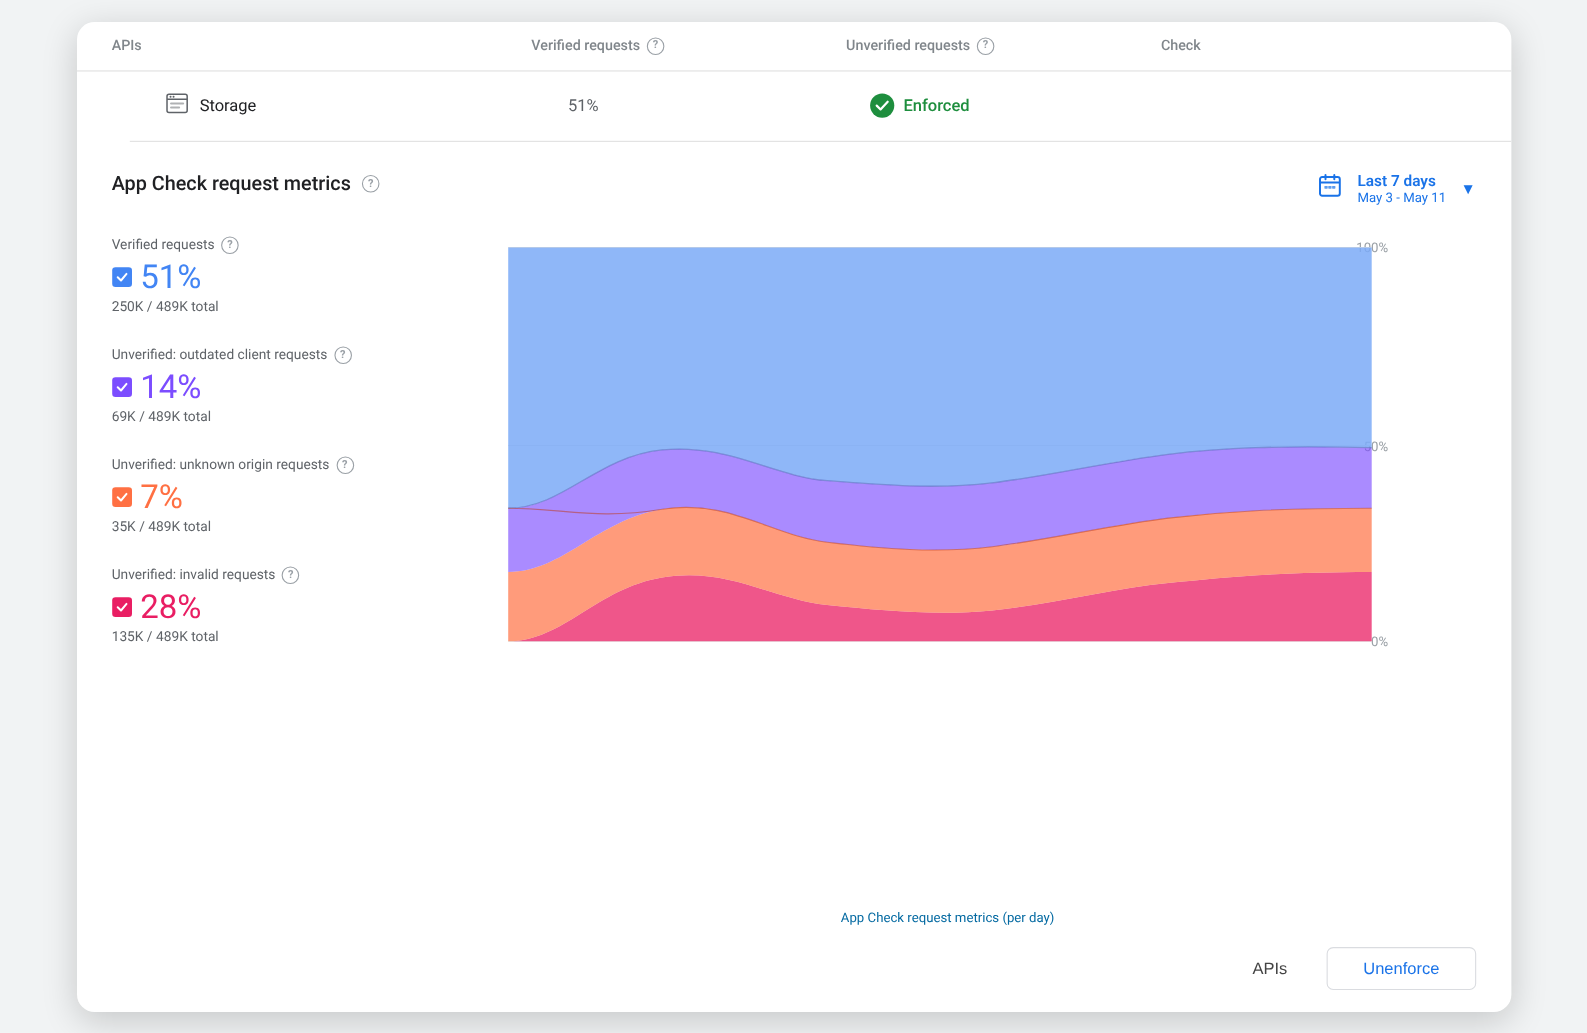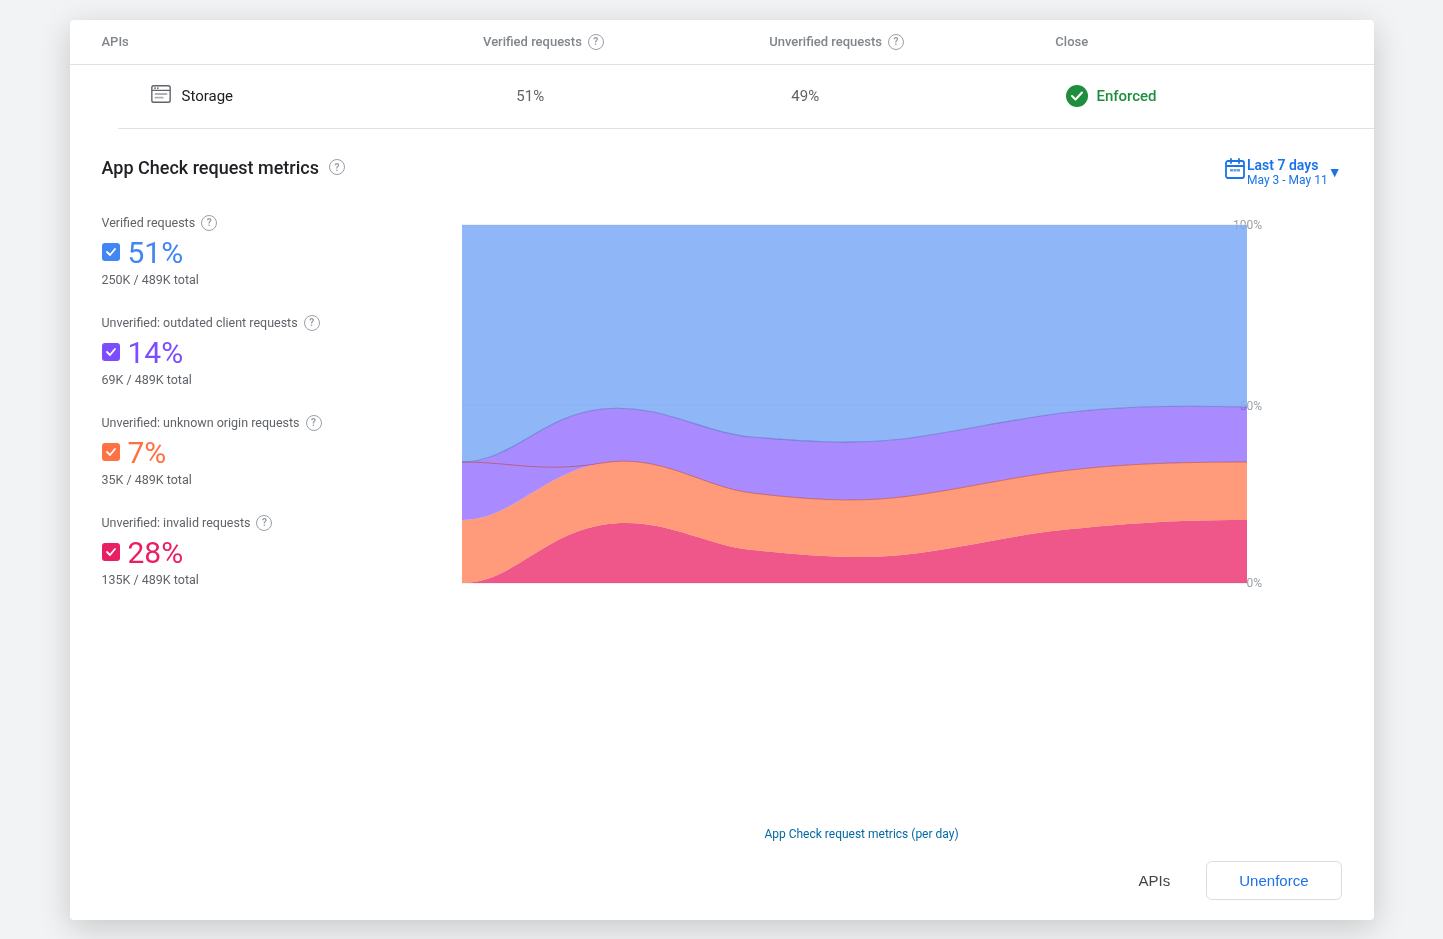--- a/index.html
+++ b/index.html
@@ -6,21 +6,21 @@
     body {
       background: #f1f3f4;
       font-family: 'Google Sans', Roboto, Arial, sans-serif;
       display: flex;
       justify-content: center;
       align-items: center;
       min-height: 100vh;
     }
     .modal {
       background: #fff;
-      border-radius: 4px;
+      border-radius: 16px;
       box-shadow: 0 8px 32px rgba(0,0,0,0.18);
       width: 1304px;
       min-height: 900px;
       padding: 0;
       overflow: hidden;
       display: flex;
       flex-direction: column;
     }
     
     .table-header {
@@ -116,21 +116,21 @@
       font-size: 18px;
       font-weight: 500;
       color: #202124;
       display: flex;
       align-items: center;
       gap: 10px;
     }
     .date-range {
       display: flex;
       align-items: center;
-      gap: 0;
+      gap: 13px;
       color: #1a73e8;
       font-size: 14px;
       font-weight: 500;
       cursor: pointer;
     }
     .date-range .cal-icon {
       color: #1a73e8;
       font-size: 22px;
     }
     .date-range-text {
@@ -268,40 +268,39 @@
     </div>
     <div class="table-header-cell">
       <span>Verified requests</span>
       <span class="help-icon">?</span>
     </div>
     <div class="table-header-cell">
       <span>Unverified requests</span>
       <span class="help-icon">?</span>
     </div>
     <div class="table-header-cell">
-      <span>Close</span>
+      <span>Check</span>
     </div>
   </div>
 
   <div class="table-row">
     <div class="api-cell">
       <span class="storage-icon">
         <svg width="22" height="22" viewBox="0 0 24 24" fill="none" xmlns="http://www.w3.org/2000/svg">
           <rect x="2" y="3" width="20" height="18" rx="2" stroke="#5f6368" stroke-width="1.5" fill="none"></rect>
           <line x1="2" y1="8" x2="22" y2="8" stroke="#5f6368" stroke-width="1.5"></line>
           <circle cx="5.5" cy="5.5" r="1" fill="#5f6368"></circle>
           <circle cx="8.5" cy="5.5" r="1" fill="#5f6368"></circle>
           <rect x="5" y="11" width="14" height="2" rx="1" fill="#5f6368" opacity="0.5"></rect>
           <rect x="5" y="15" width="10" height="2" rx="1" fill="#5f6368" opacity="0.5"></rect>
         </svg>
       </span>
       <span>Storage</span>
     </div>
     <div class="percent-cell">51%</div>
-    <div class="percent-cell">49%</div>
     <div class="status-cell">
       <div class="status-check">
         <svg viewBox="0 0 14 14" fill="none" xmlns="http://www.w3.org/2000/svg">
           <path d="M2 7L5.5 10.5L12 3.5" stroke="white" stroke-width="2" stroke-linecap="round" stroke-linejoin="round"></path>
         </svg>
       </div>
       <span class="status-text">Enforced</span>
     </div>
   </div>
 

